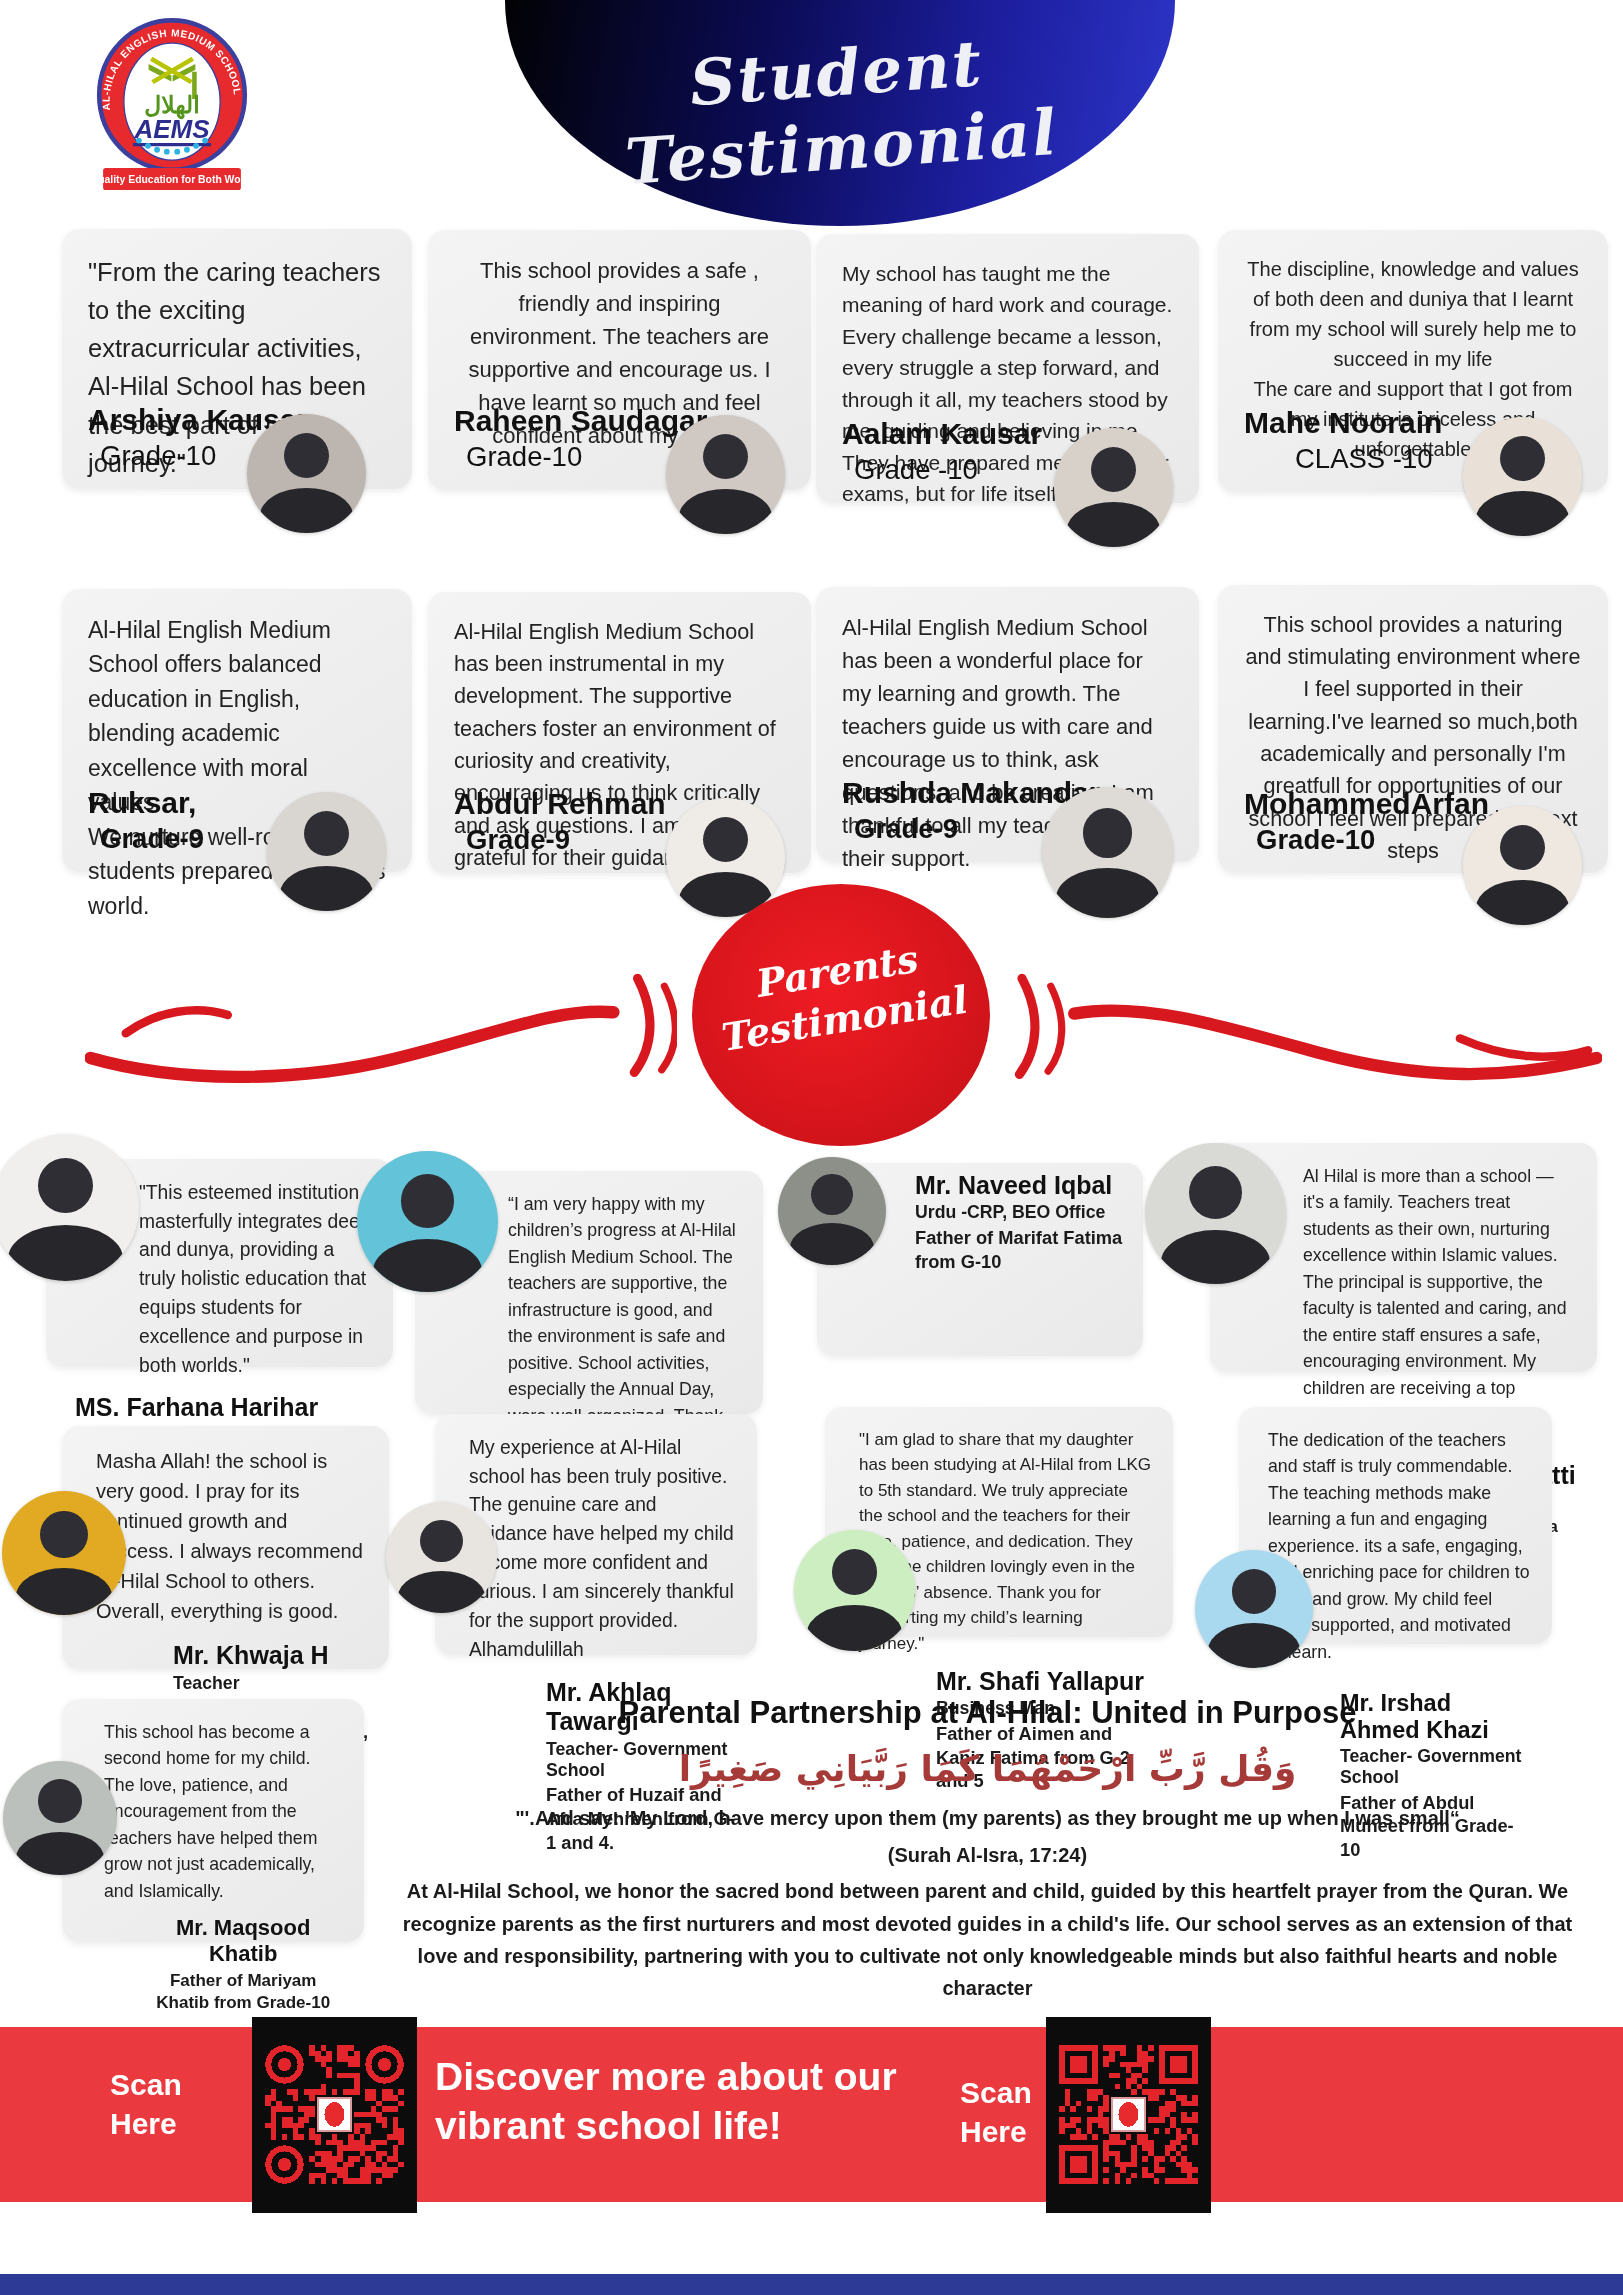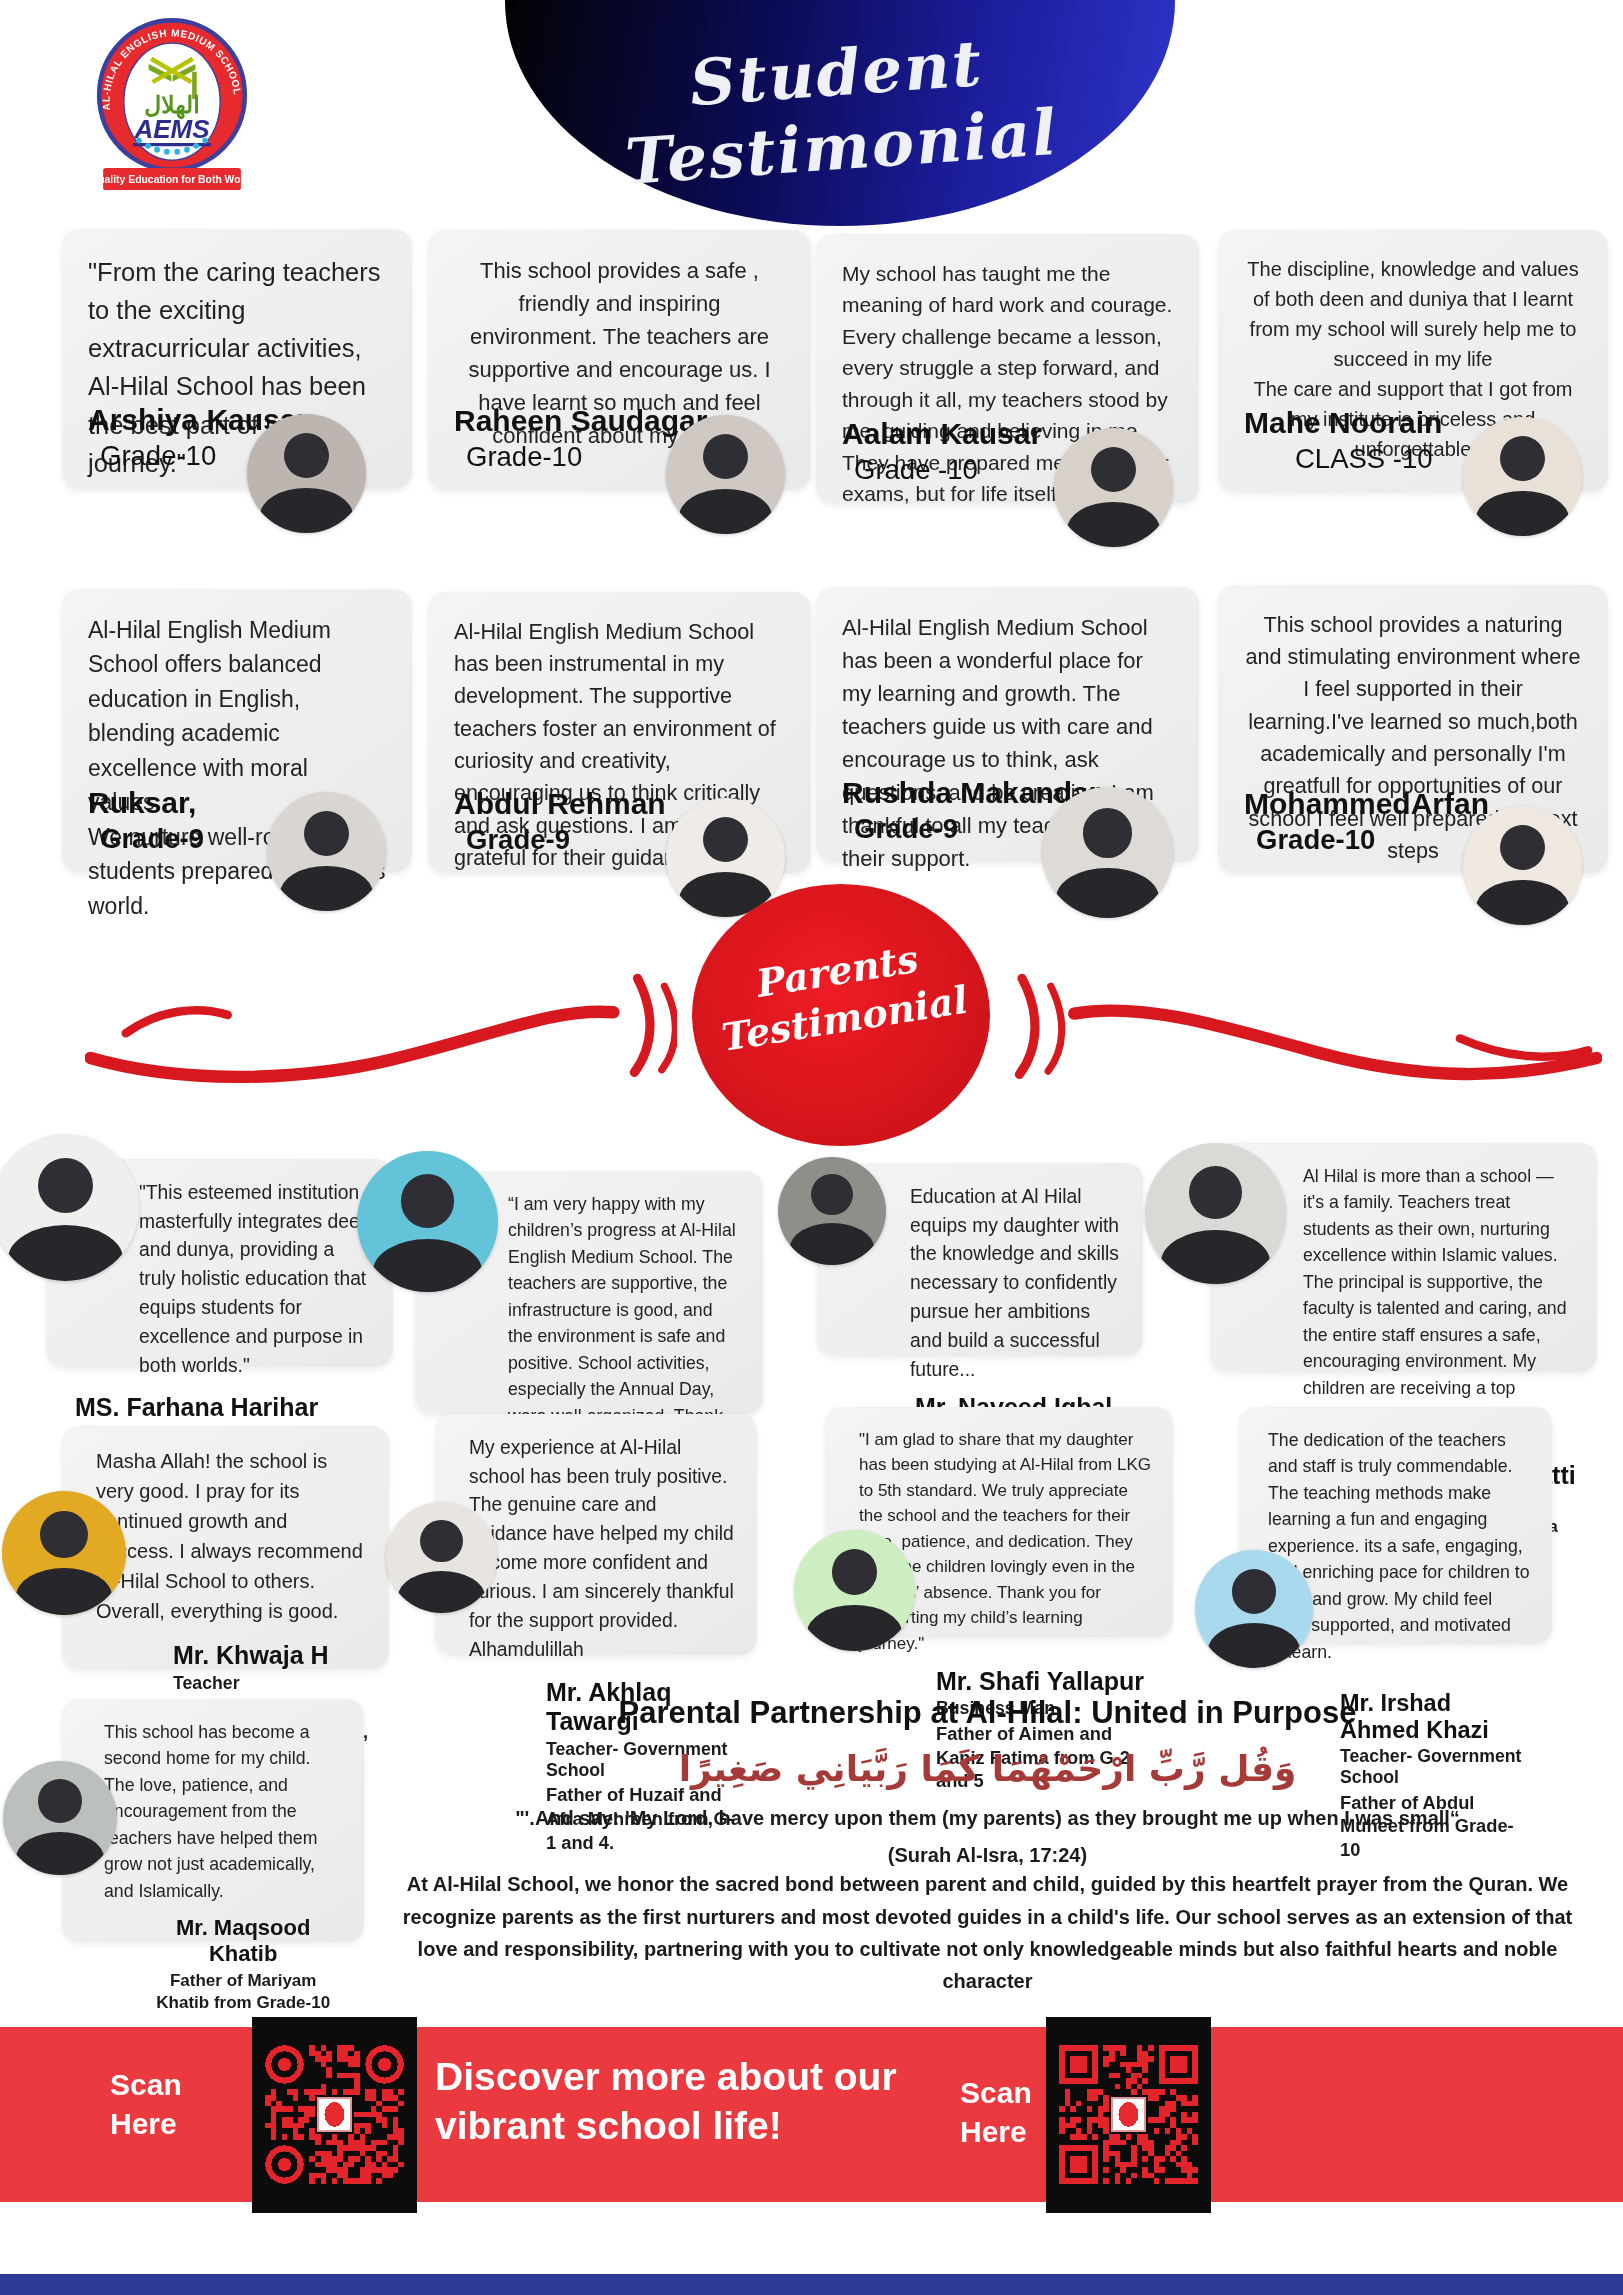--- a/index.html
+++ b/index.html
@@ -53,21 +53,21 @@
         font-size:38px;line-height:1.25;transform:rotate(-9deg);}
   .swoosh{position:absolute;top:960px;width:592px;height:134px;}
 
   
   .partner{position:absolute;left:366px;top:1695px;width:1243px;text-align:center;}
   .partner .pt{font-size:31px;font-weight:bold;color:#111;}
   .partner .ar{font-family:"DejaVu Sans", sans-serif;direction:rtl;font-size:36px;font-weight:bold;
         color:#a63a38;margin-top:17px;}
   .partner .tr{font-size:20px;font-weight:bold;margin-top:18.3px;}
   .partner .ref{font-size:20px;font-weight:bold;margin-top:14px;}
-  .partner .body{font-size:20px;font-weight:bold;margin-top:1px;line-height:1.62;padding:0 26px;}
+  .partner .body{font-size:20px;font-weight:bold;margin-top:8px;line-height:1.62;padding:0 26px;}
 
   
   .banner{position:absolute;left:0;top:2027px;width:1623px;height:175px;background:#ea3a40;}
   .scan{position:absolute;color:#fff;font-weight:bold;font-size:30px;line-height:1.3;width:105px;}
   .scan1{left:110px;top:38px;}
   .scan2{left:960px;top:46px;}
   .qrbox{position:absolute;top:-10.5px;width:165px;height:196px;background:#0c0c0c;
         display:flex;align-items:center;justify-content:center;}
   .qr1{left:252px;} .qr2{left:1046px;}
   .qrbox svg{width:139px;height:139px;}
@@ -218,21 +218,20 @@
   <div class="card pcard" style="left:415px;top:1171px;width:348px;height:243px;">
     <p class="quote ind" style="font-size:17.7px;">“I am very happy with my children’s progress at Al-Hilal English Medium School. The teachers are supportive, the infrastructure is good, and the environment is safe and positive. School activities, especially the Annual Day, were well organized. Thank you for providing quality education and care.”</p>
     <div class="sig" style="margin-left:23.5px;margin-top:5.2px;">
         <div class="name">MS. Shehnaz Patil</div>
       <div class="role">Home-maker</div>
       <div class="rel">Mother of Sulem and Safa  from G-1 and G-4</div>
       </div>
     <div class="avatar p-av" style="left: -58px; top: -19.6px; background: rgb(99, 195, 216);"></div>
   </div>
   <div class="card pcard" style="left:817px;top:1163px;width:326px;height:193px;">
-    <p class="quote ind">Education at Al Hilal equips my daughter with the knowledge and skills necessary to confidently pursue her ambitions and build a successful future...</p>
     <div class="sig" style="margin-left:98px;margin-top:7.8px;">
         <div class="name">Mr. Naveed Iqbal</div>
       <div class="role">Urdu -CRP, BEO Office</div>
       <div class="rel">Father of Marifat Fatima  from G-10</div>
       </div>
     <div class="avatar p-av" style="left: -39px; top: -6.5px; width: 108px; height: 108px; background: rgb(141, 144, 137);"></div>
   </div>
   <div class="card pcard" style="left:1210px;top:1143px;width:387px;height:229px;">
     <p class="quote ind" style="font-size:17.7px;">Al Hilal is more than a school — it's a family. Teachers treat students as their own, nurturing excellence within Islamic values. The principal is supportive, the faculty is talented and caring, and the entire staff ensures a safe, encouraging environment. My children are receiving a top education grounded in strong principles.</p>
     <div class="sig" style="margin-left:98px;margin-top:6.5px;">

